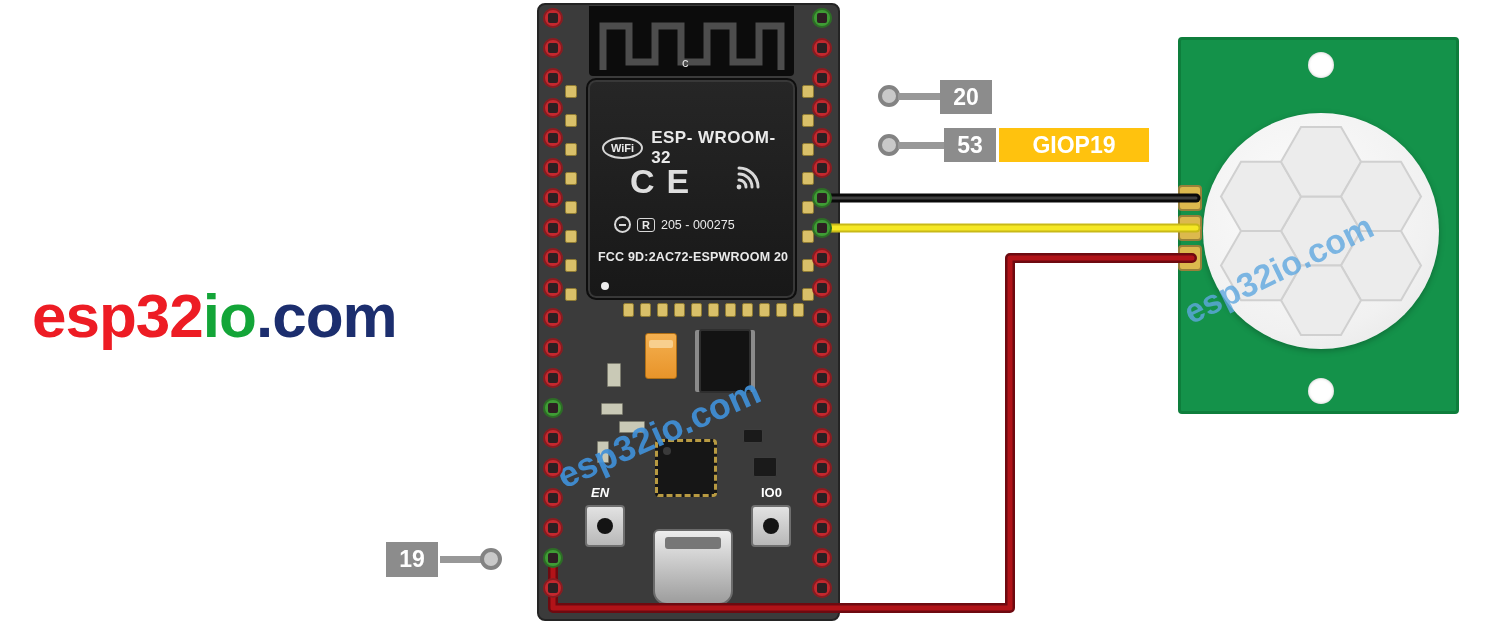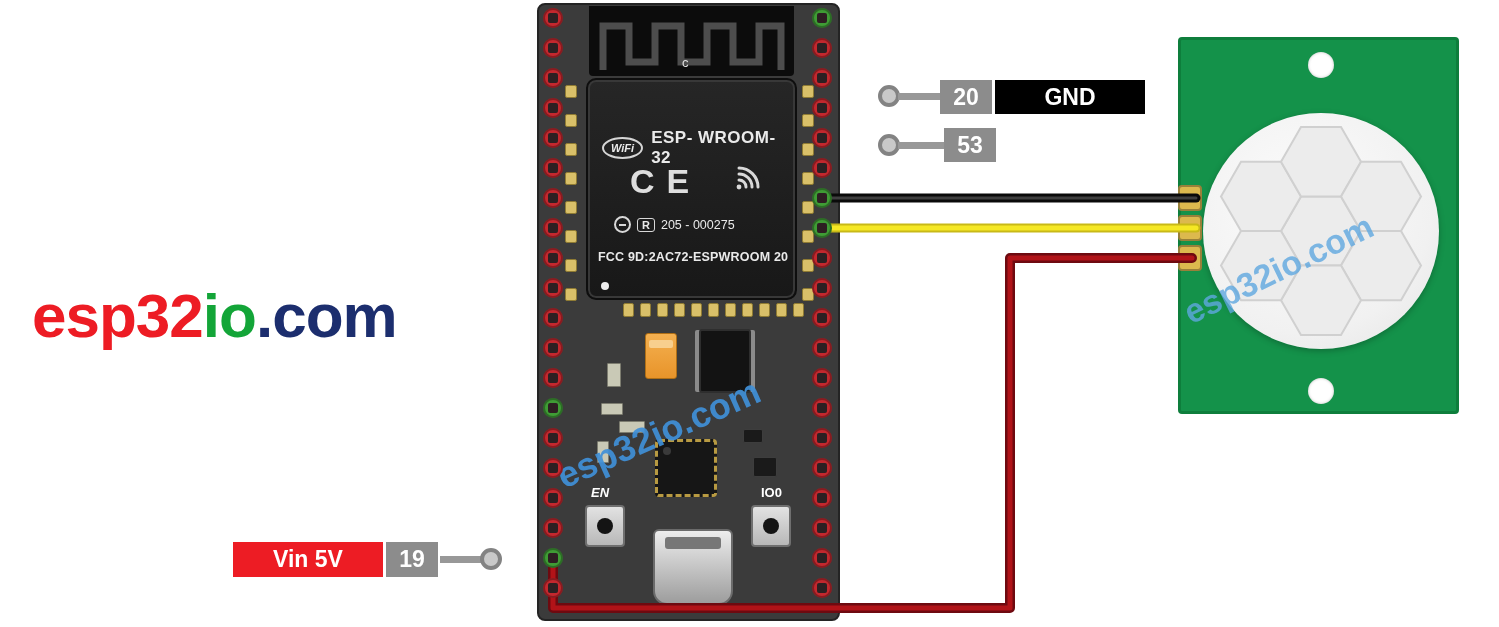--- a/index.html
+++ b/index.html
@@ -11,21 +11,21 @@
 
   
   #board { position:absolute; left:537px; top:3px; width:303px; height:618px;
            background:#3b3b3b; border:2px solid #242424; border-radius:8px; overflow:hidden; }
   .antenna { position:absolute; left:50px; top:1px; width:205px; height:70px; background:#0c0c0c; border-radius:0 0 4px 4px; }
   .antenna-label { position:absolute; left:143px; top:50px; color:#e0e0e0; font-size:13px; }
   .shield { position:absolute; left:47px; top:73px; width:211px; height:222px;
             background:linear-gradient(#262626,#181818); border:2px solid #0e0e0e; border-radius:10px;
             box-shadow:inset 0 0 0 2px #383838; color:#eaeaea; }
   .shield-row1 { position:absolute; left:14px; top:48px; display:flex; align-items:center; gap:8px; }
-  .wifi-badge { border:2px solid #d5d5d5; border-radius:50%; font-size:11px; font-weight:bold; font-style:italic;
+  .wifi-badge { border:2px solid #d5d5d5; border-radius:50%; font-size:11px; font-weight:bold; 
                 padding:3px 7px; color:#eaeaea; }
   .module-name { font-size:17px; font-weight:bold; letter-spacing:0.5px; }
   .ce-mark { position:absolute; left:42px; top:82px; font-size:34px; font-weight:600; letter-spacing:12px; color:#dedede; }
   .wifi-arcs { position:absolute; left:144px; top:82px; }
   .shield-cert { position:absolute; left:26px; top:136px; display:flex; align-items:center; gap:6px; font-size:12.5px; }
   .giteki-circle { width:17px; height:17px; border:2px solid #d8d8d8; border-radius:50%; position:relative; }
   .giteki-circle::after { content:""; position:absolute; left:3px; top:6px; width:7px; height:2px; background:#d8d8d8; }
   .reg-box { border:1.5px solid #d8d8d8; border-radius:3px; padding:0 4px; font-size:11px; font-weight:bold; }
   .shield-fcc { position:absolute; left:10px; top:170px; width:195px; font-size:12.5px; font-weight:bold; letter-spacing:0.2px; }
   .shield-dot { position:absolute; left:13px; top:202px; width:8px; height:8px; background:#eeeeee; border-radius:50%; }
@@ -333,24 +333,23 @@
         <span class="pin-hole"></span>
       </div>
       <div class="pin" style="left: 812px; top: 578px;">
         <span class="pin-hole"></span>
       </div>
     </div>
 
   <div class="lead-circle" style="left:878px; top:85px;"></div>
   <div class="stem" style="left:898px; top:93px; width:44px;"></div>
   <div class="num-box" style="left:940px; top:80px;">20</div>
-  <div class="label-box" style="left: 995px; top: 80px; background: rgb(0, 0, 0);">GND</div>
 
   <div class="lead-circle" style="left:878px; top:134px;"></div>
   <div class="stem" style="left:898px; top:142px; width:46px;"></div>
   <div class="num-box" style="left:944px; top:128px;">53</div>
-
-  <div class="label-box" style="left: 233px; top: 542px; height: 35px; line-height: 35px; background: rgb(237, 28, 36);">Vin 5V</div>
+  <div class="label-box" style="left: 999px; top: 128px; background: rgb(255, 194, 14);">GIOP19</div>
+
   <div class="num-box" style="left:386px; top:542px; height:35px; line-height:35px;">19</div>
   <div class="stem" style="left:440px; top:556px; width:42px;"></div>
   <div class="lead-circle" style="left:480px; top:548px;"></div>
 
 </div>
 
 </body></html>

